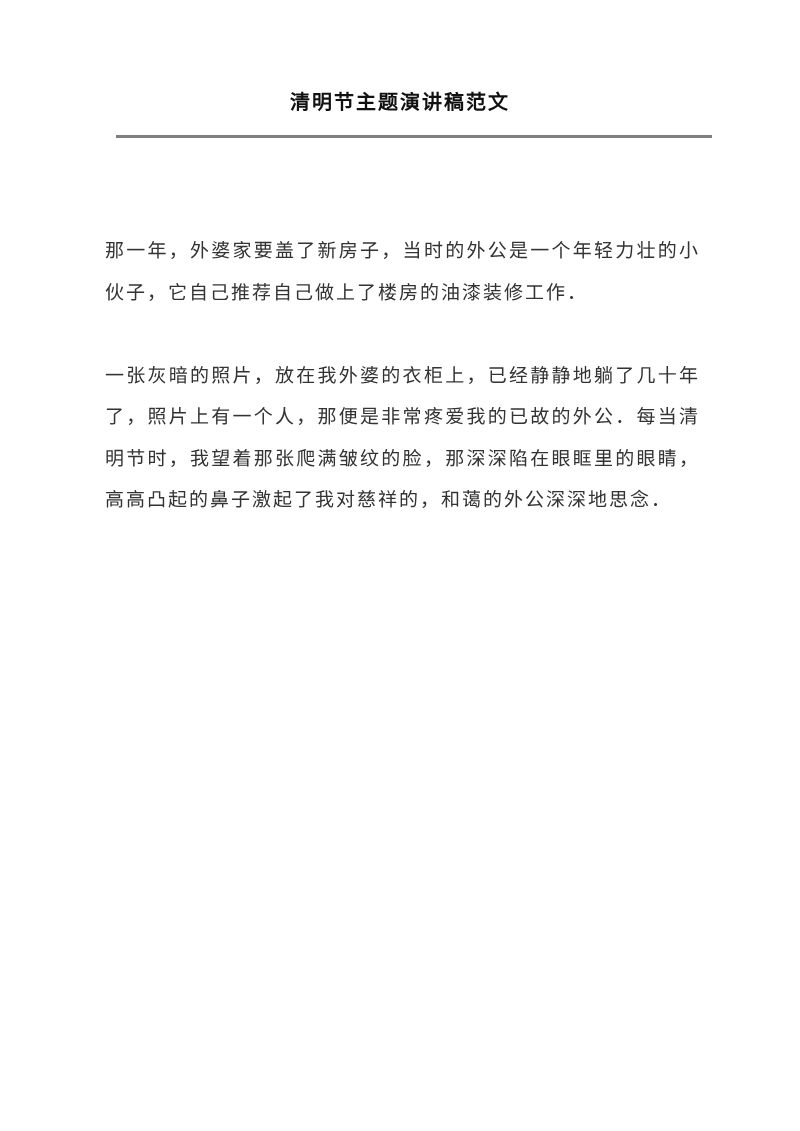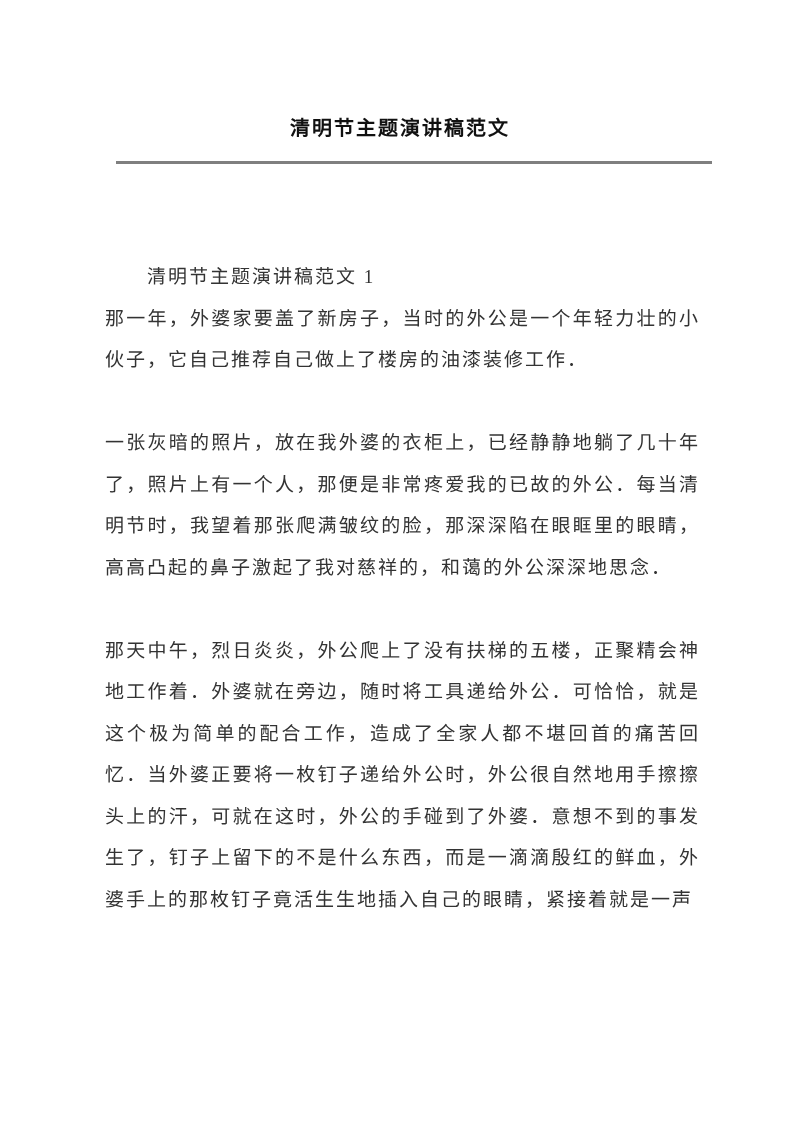--- a/index.html
+++ b/index.html
@@ -11,21 +11,21 @@
   .page {
     position: relative;
     width: 800px;
     height: 1131px;
     background: #ffffff;
     overflow: hidden;
     font-family: "Liberation Serif", "DejaVu Serif", serif;
   }
   .doc-title {
     margin: 0;
-    padding-top: 115px;
+    padding-top: 89px;
     text-align: center;
     font-size: 20px;
     line-height: 27px;
     font-weight: 700;
     letter-spacing: 2px;
     color: #111111;
   }
   .title-rule {
     margin: 19px 0 0 116px;
     width: 596px;
@@ -53,18 +53,16 @@
     margin-bottom: 0;
   }
 </style>
 </head>
 <body>
 
 <div class="page">
   <h1 class="doc-title">清明节主题演讲稿范文</h1>
   <div class="title-rule" style="background: rgb(127, 127, 127);"></div>
   <div class="content">
-    <p class="section-heading">清明节主题演讲稿范文 1</p>
     <p class="para">那一年，外婆家要盖了新房子，当时的外公是一个年轻力壮的小伙子，它自己推荐自己做上了楼房的油漆装修工作．</p>
     <p class="para">一张灰暗的照片，放在我外婆的衣柜上，已经静静地躺了几十年了，照片上有一个人，那便是非常疼爱我的已故的外公．每当清明节时，我望着那张爬满皱纹的脸，那深深陷在眼眶里的眼睛，高高凸起的鼻子激起了我对慈祥的，和蔼的外公深深地思念．</p>
-    <p class="para">那天中午，烈日炎炎，外公爬上了没有扶梯的五楼，正聚精会神地工作着．外婆就在旁边，随时将工具递给外公．可恰恰，就是这个极为简单的配合工作，造成了全家人都不堪回首的痛苦回忆．当外婆正要将一枚钉子递给外公时，外公很自然地用手擦擦头上的汗，可就在这时，外公的手碰到了外婆．意想不到的事发生了，钉子上留下的不是什么东西，而是一滴滴殷红的鲜血，外婆手上的那枚钉子竟活生生地插入自己的眼睛，紧接着就是一声</p>
   </div>
 </div>
 
 </body></html>

